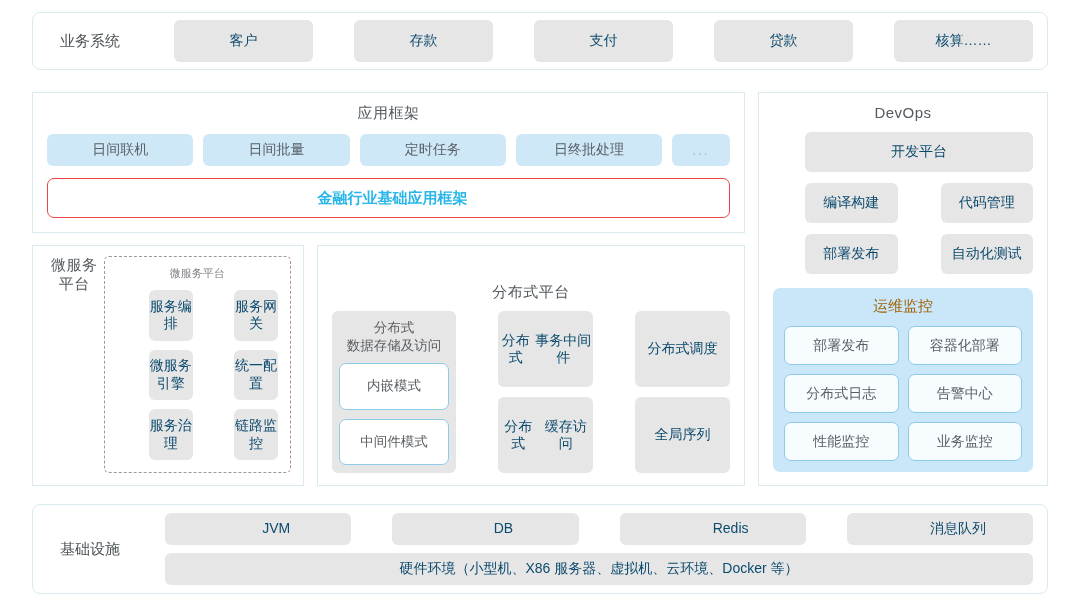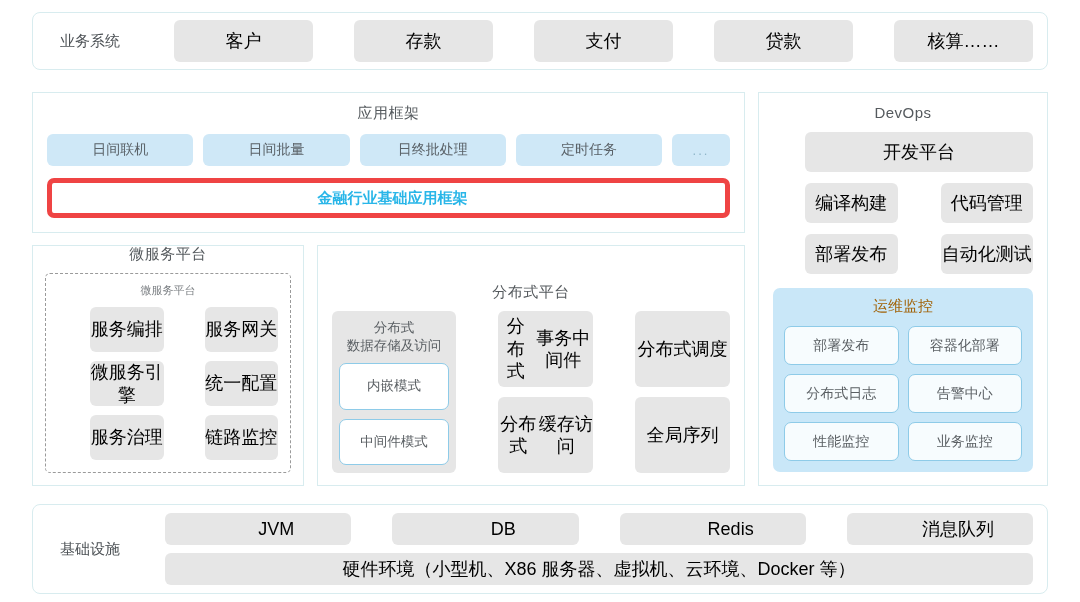--- a/index.html
+++ b/index.html
@@ -30,22 +30,22 @@
     color: #555a5e;
     letter-spacing: .5px;
   }
 
   
   .chip {
     background: #e6e6e6;
     border-radius: 6px;
     display: flex; align-items: center; justify-content: center;
     text-align: center;
-    font-size: 18px;
-    color: #000000;
+    font-size: 14px;
+    color: #0c4a6e;
     line-height: 1.25;
     margin-left: 32px;
   }
   .chip-blue {
     background: #cfe8f7;
     border-radius: 6px;
     display: flex; align-items: center; justify-content: center;
     font-size: 14px; color: #5a6268;
   }
   .chip-white-blue {
@@ -84,32 +84,32 @@
 
   
   .appframe { padding: 11px 14px 14px; }
   .appframe .panel-title { margin-bottom: 11px; }
   .appframe-chips { display: flex; gap: 10px; height: 32px; }
   .appframe-chips .chip-blue { flex: 1; }
   .appframe-chips .chip-blue.ellipsis { flex: 0 0 58px; letter-spacing: 2px; color: #8fb6c9; font-size: 13px; }
   .appframe-band {
     margin-top: 12px;
     height: 40px;
-    border: 5px solid #ef4444;
+    border: 1px solid #ef4444;
     border-radius: 7px;
     display: flex; align-items: center; justify-content: center;
     color: #29b6e8;
     font-weight: bold;
     font-size: 15px;
     padding-left: 8px;
   }
 
   
   .lower { display: flex; gap: 13px; flex: 1 1 auto; min-height: 0; }
-  .micro { flex: 0 0 272px; padding: 10px 12px 12px; display: flex; flex-direction: column; justify-content: flex-end; }
+  .micro { flex: 0 0 272px; padding: 10px 12px 12px; display: flex; flex-direction: row; justify-content: flex-end; }
   .dist  { flex: 1 1 auto;  padding: 10px 14px 12px; display: flex; flex-direction: column; }
 
   .micro .panel-title { margin-bottom: 9px; }
   .micro-dashed {
     flex: 1 1 auto;
     border: 1px dashed #9a9a9a;
     border-radius: 5px;
     padding: 9px 12px 12px;
     display: flex; flex-direction: column;
   }
@@ -205,22 +205,22 @@
 
   <div class="middle">
 
     <div class="middle-left">
 
       <div class="panel appframe">
         <div class="panel-title">应用框架</div>
         <div class="appframe-chips">
           <div class="chip-blue">日间联机</div>
           <div class="chip-blue">日间批量</div>
+          <div class="chip-blue">定时任务</div>
           <div class="chip-blue">日终批处理</div>
-          <div class="chip-blue">定时任务</div>
           <div class="chip-blue ellipsis">...</div>
         </div>
         <div class="appframe-band">金融行业基础应用框架</div>
       </div>
 
       <div class="lower">
 
         <div class="panel micro">
           <div class="panel-title">微服务平台</div>
           <div class="micro-dashed">

